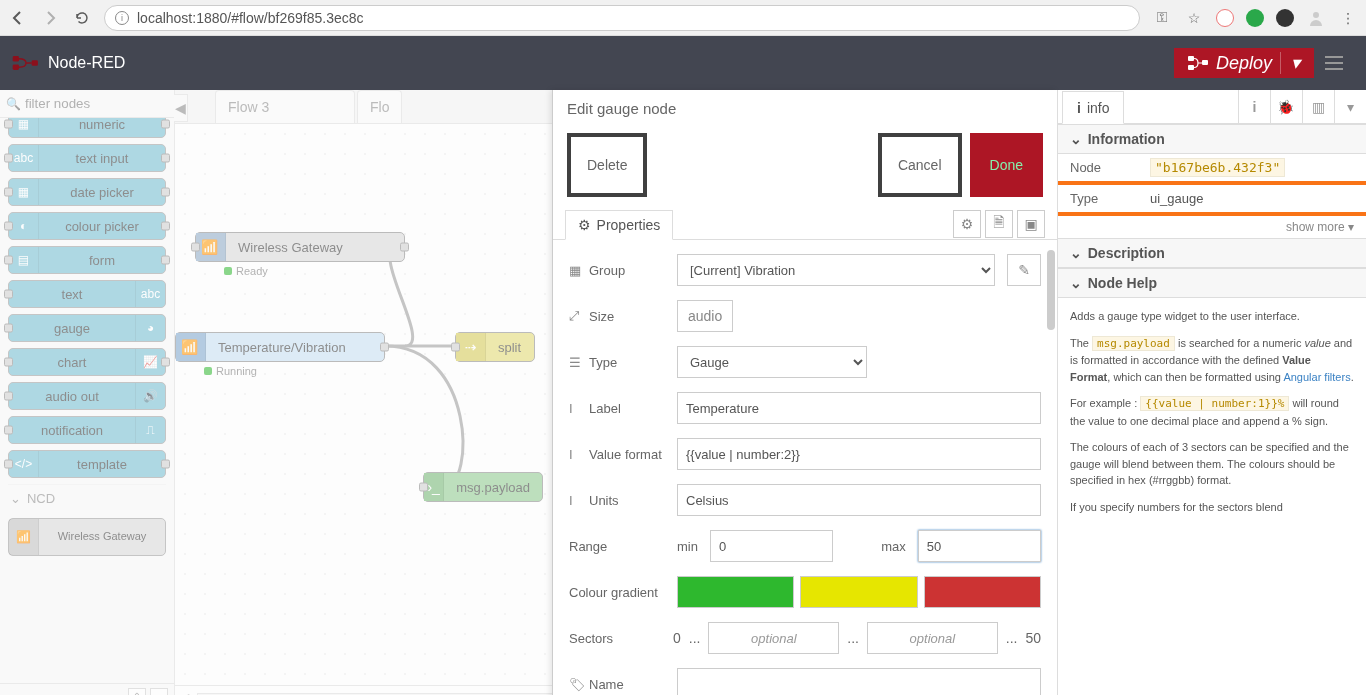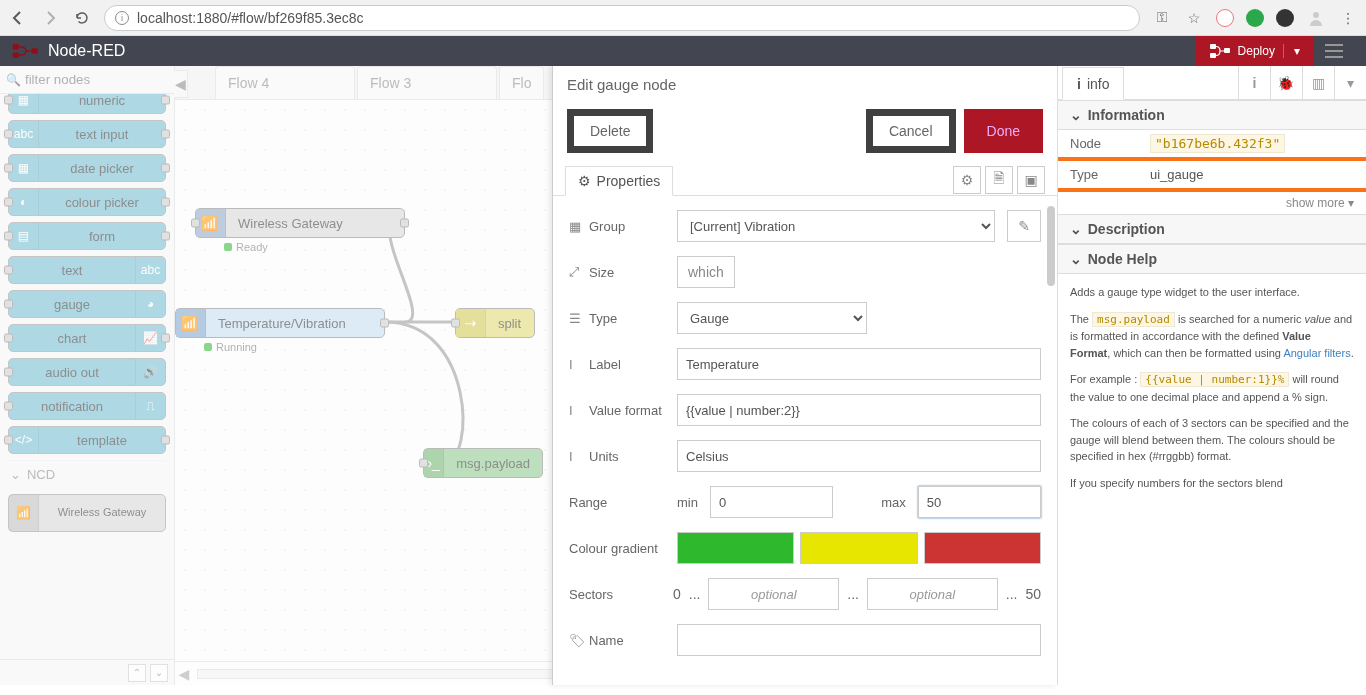--- a/index.html
+++ b/index.html
@@ -7,24 +7,24 @@
 
 
 .browser-bar { height: 36px; background: #f1f1f1; border-bottom: 1px solid #ddd; display: flex; align-items: center; padding: 0 8px; gap: 12px; }
 .nav-btn { width: 20px; height: 20px; display: flex; align-items: center; justify-content: center; color: #5a5a5a; cursor: pointer; }
 .url-bar { flex: 1; height: 26px; background: #fff; border: 1px solid #ccc; border-radius: 14px; display: flex; align-items: center; padding: 0 10px; gap: 8px; color: #555; }
 .url-icon { width: 14px; height: 14px; border: 1px solid #888; border-radius: 50%; display: flex; align-items: center; justify-content: center; font-size: 9px; color: #888; }
 .toolbar-icon { width: 20px; height: 20px; display: flex; align-items: center; justify-content: center; color: #666; }
 .ext-icon { width: 18px; height: 18px; border-radius: 50%; }
 
 
-.header { height: 30px; background: #434651; display: flex; align-items: center; padding: 0 12px; color: #fff; }
+.header { height: 54px; background: #434651; display: flex; align-items: center; padding: 0 12px; color: #fff; }
 .logo { display: flex; align-items: center; gap: 8px; font-size: 16px; }
 .logo-svg { width: 28px; height: 18px; }
-.deploy-btn { margin-left: auto; background: #ad1625; color: #fff; border: none; height: 30px; padding: 0 14px; display: flex; align-items: center; gap: 8px; cursor: pointer; font-size: 12px; }
+.deploy-btn { margin-left: auto; background: #ad1625; color: #fff; border: none; height: 30px; padding: 0 14px; display: flex; align-items: center; gap: 8px; cursor: pointer; font-size: 18px; font-style: italic; }
 .deploy-caret { border-left: 1px solid rgba(255,255,255,0.3); padding-left: 10px; }
 .menu-btn { width: 40px; height: 40px; display: flex; align-items: center; justify-content: center; color: #989898; cursor: pointer; }
 
 
 .main { display: flex; height: calc(695px - 36px - 40px); position: relative; }
 
 
 .overlay { position: absolute; inset: 0; background: rgba(250,250,250,0.45); z-index: 5; pointer-events: none; }
 
 
@@ -60,22 +60,22 @@
 .fnode .port { position: absolute; width: 9px; height: 9px; background: #ccc; border: 1px solid #888; border-radius: 2px; top: 50%; transform: translateY(-50%); }
 .fnode .pin { left: -5px; }
 .fnode .pout { right: -5px; }
 .fnode .status { position: absolute; bottom: -16px; left: 28px; font-size: 11px; color: #777; display: flex; align-items: center; gap: 4px; }
 .fnode .status .dot { width: 8px; height: 8px; border-radius: 2px; }
 
 
 .tray { position: absolute; top: 0; right: 309px; width: 505px; height: 100%; background: #fff; border-left: 1px solid #ccc; z-index: 20; box-shadow: -2px 0 6px rgba(0,0,0,0.1); display: flex; flex-direction: column; }
 .tray-header { padding: 10px 14px; font-size: 15px; color: #666; }
 .tray-actions { display: flex; padding: 6px 14px 12px; gap: 8px; }
-.btn { border: 7px solid #404040; background: #fff; padding: 7px 16px; color: #666; cursor: pointer; font-size: 14px; }
-.btn-done { background: #ad1625; color: #f0abfc; border-color: #ad1625; text-align: center; }
+.btn { border: 4px solid #404040; background: #fff; padding: 20px 16px; color: #666; cursor: pointer; font-size: 14px; }
+.btn-done { background: #ad1625; color: #86efac; border-color: #ad1625; text-align: center; }
 .tray-actions .spacer { flex: 1; }
 .tray-tabs { display: flex; align-items: center; border-bottom: 1px solid #ddd; padding: 0 12px; gap: 6px; }
 .tray-tab { border: 1px solid #ddd; border-bottom: 1px solid #fff; padding: 6px 12px; display: flex; align-items: center; gap: 6px; color: #555; background: #fff; position: relative; top: 1px; }
 .tray-tab-icons { margin-left: auto; display: flex; gap: 4px; }
 .ticon { width: 28px; height: 28px; border: 1px solid #ccc; display: flex; align-items: center; justify-content: center; color: #888; background: #fff; cursor: pointer; }
 .tray-body { flex: 1; overflow-y: auto; padding: 14px 16px; position: relative; }
 .form-row { display: flex; align-items: center; margin-bottom: 14px; gap: 12px; }
 .form-row label { width: 96px; display: flex; align-items: center; gap: 6px; color: #666; font-size: 13px; }
 .form-row label .li { width: 14px; color: #888; }
 .form-row input[type=text], .form-row select { flex: 1; height: 32px; border: 1px solid #ccc; padding: 0 8px; font-size: 13px; color: #555; background: #fff; }
@@ -258,23 +258,20 @@
     </div>
     <div class="palette-footer">
       <div class="fb">⌃</div>
       <div class="fb">⌄</div>
     </div>
   </div>
 
   <div class="workspace">
     <div class="tabs">
       <div class="tab">
-          <span>Flow 4</span>
-        </div>
-      <div class="tab">
           <span>Flow 3</span>
         </div>
       <div class="tab" style="min-width:40px">
           <span>Flo</span>
         </div>
     </div>
     <div class="canvas">
       <svg style="position:absolute;inset:0;width:100%;height:100%;pointer-events:none">
         <path d="M 230 222 C 260 222 190 122 225 122" stroke="#999" stroke-width="3" fill="none"></path>
         <path d="M 210 222 C 300 222 300 362 270 362" stroke="#999" stroke-width="3" fill="none"></path>
@@ -347,21 +344,21 @@
           </label>
         <select><option>[Current] Vibration</option></select>
         <div class="edit-btn">✎</div>
       </div>
 
       <div class="form-row">
         <label>
             <span class="li">⤢</span>
             <span>Size</span>
           </label>
-        <div class="size-btn" style="width:auto;padding:0 10px">which</div>
+        <div class="size-btn" style="width:auto;padding:0 10px">audio</div>
       </div>
 
       <div class="form-row">
         <label>
             <span class="li">☰</span>
             <span>Type</span>
           </label>
         <select style="flex:0 0 190px"><option>Gauge</option></select>
       </div>
 

